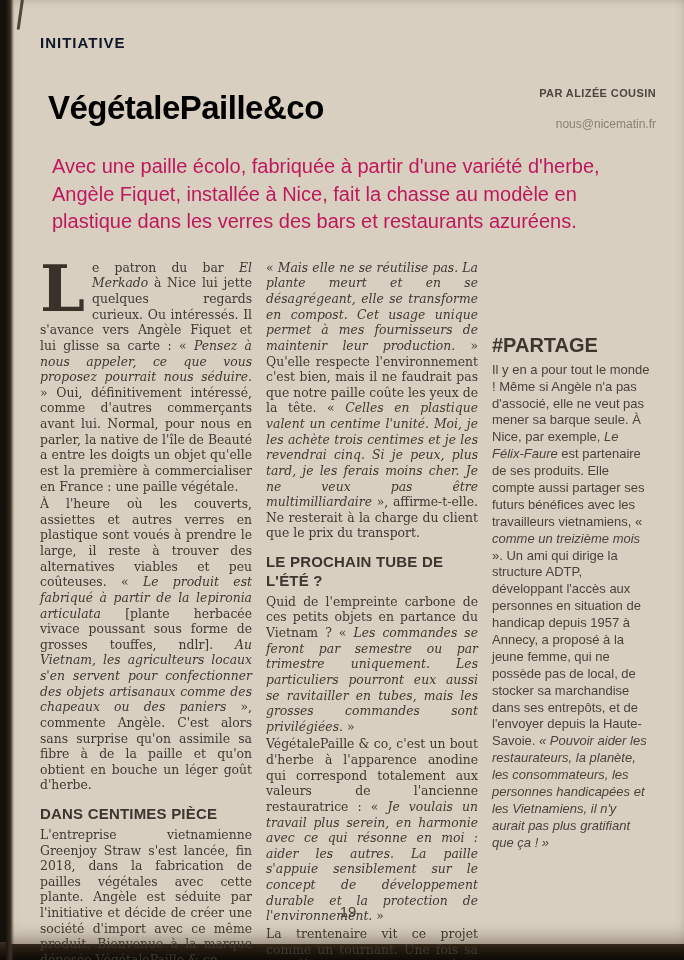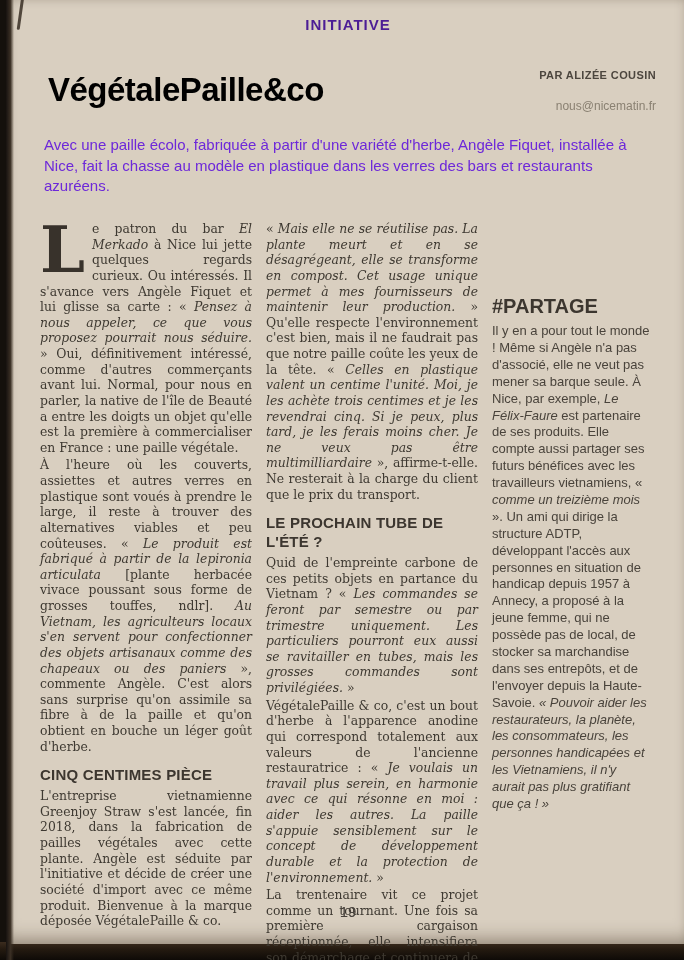--- a/index.html
+++ b/index.html
@@ -27,36 +27,36 @@
     position:absolute;left:0;bottom:0;width:100%;height:18px;
     background:linear-gradient(180deg,#3b2c1e 0%, #241a10 40%, #0e0a07 100%);
   }
   .corner-mark{
     position:absolute;left:9px;top:-4px;width:3px;height:34px;
     background:#2e241a;transform:rotate(8deg);opacity:.8;border-radius:2px;
   }
   .content{position:absolute;left:30px;top:0;width:616px;height:100%;}
 
   .kicker{
-    margin-top:16px;text-align:center;
-    color:#4c1d95;font-weight:bold;font-size:15px;letter-spacing:1px;
+    margin-top:34px;text-align:left;
+    color:#0f172a;font-weight:bold;font-size:15px;letter-spacing:1px;
   }
   .titlerow{display:flex;justify-content:space-between;align-items:flex-end;margin-top:30px;}
   .brand{
     margin:8px;font-size:33px;font-weight:bold;color:#000000;letter-spacing:-0.5px;
   }
   .byline{text-align:right;padding-bottom:4px;}
   .byline-name{font-size:11px;font-weight:bold;color:#4c463e;letter-spacing:0.4px;}
   .byline-email{font-size:12px;color:#8a8172;margin-top:18px;}
   .headline{
     margin:10px 0 0 0;font-size:47px;line-height:1.0;font-weight:300;
     color:#514b43;letter-spacing:0.5px;
   }
   .deck{
-    margin:18px 0 0 4px;font-size:15px;line-height:1.38;color:#6d28d9;max-width:600px;
+    margin:18px 0 0 12px;font-size:20px;line-height:1.38;color:#be185d;max-width:600px;
   }
 
   .cols{display:flex;margin-top:24px;column-gap:14px;}
   .col{color:#3e3931;}
   .col-1,.col-2{
     width:212px;flex:0 0 212px;
     font-family:"DejaVu Serif","Liberation Serif",serif;
     font-size:12.4px;line-height:1.26;text-align:justify;
   }
   .col-3{
@@ -102,21 +102,21 @@
       </div>
 
 
       <p class="deck">Avec une paille écolo, fabriquée à partir d'une variété d'herbe, Angèle Fiquet, installée à Nice, fait la chasse au modèle en plastique dans les verres des bars et restaurants azuréens.</p>
 
       <div class="cols">
 
         <div class="col col-1">
           <p><span class="dropcap">L</span><span><span>e patron du bar </span><em>El Merkado</em><span> à Nice lui jette quelques regards curieux. Ou intéressés. Il s'avance vers Angèle Fiquet et lui glisse sa carte : « </span><em>Pensez à nous appeler, ce que vous proposez pourrait nous séduire.</em><span> » Oui, définitivement intéressé, comme d'autres commerçants avant lui. Normal, pour nous en parler, la native de l'île de Beauté a entre les doigts un objet qu'elle est la première à commercialiser en France : une paille végétale.</span></span></p>
           <p><span>À l'heure où les couverts, assiettes et autres verres en plastique sont voués à prendre le large, il reste à trouver des alternatives viables et peu coûteuses. « </span><em>Le produit est fabriqué à partir de la lepironia articulata</em><span> [plante herbacée vivace poussant sous forme de grosses touffes, ndlr]. </span><em>Au Vietnam, les agriculteurs locaux s'en servent pour confectionner des objets artisanaux comme des chapeaux ou des paniers</em><span> », commente Angèle. C'est alors sans surprise qu'on assimile sa fibre à de la paille et qu'on obtient en bouche un léger goût d'herbe.</span></p>
-          <h3 class="subhead">CINQ CENTIMES PIÈCE</h3>
+          <h3 class="subhead">DANS CENTIMES PIÈCE</h3>
           <p><span>L'entreprise vietnamienne Greenjoy Straw s'est lancée, fin 2018, dans la fabrication de pailles végétales avec cette plante. Angèle est séduite par l'initiative et décide de créer une société d'import avec ce même produit. Bienvenue à la marque déposée VégétalePaille &amp; co.</span></p>
 
         </div>
 
         <div class="col col-2">
           <p><span>« </span><em>Mais elle ne se réutilise pas. La plante meurt et en se désagrégeant, elle se transforme en compost. Cet usage unique permet à mes fournisseurs de maintenir leur production.</em><span> » Qu'elle respecte l'environnement c'est bien, mais il ne faudrait pas que notre paille coûte les yeux de la tête. « </span><em>Celles en plastique valent un centime l'unité. Moi, je les achète trois centimes et je les revendrai cinq. Si je peux, plus tard, je les ferais moins cher. Je ne veux pas être multimilliardaire</em><span> », affirme-t-elle. Ne resterait à la charge du client que le prix du transport.</span></p>
           <h3 class="subhead">LE PROCHAIN TUBE DE L'ÉTÉ ?</h3>
           <p><span>Quid de l'empreinte carbone de ces petits objets en partance du Vietnam ? « </span><em>Les commandes se feront par semestre ou par trimestre uniquement. Les particuliers pourront eux aussi se ravitailler en tubes, mais les grosses commandes sont privilégiées.</em><span> »</span></p>
           <p><span>VégétalePaille &amp; co, c'est un bout d'herbe à l'apparence anodine qui correspond totalement aux valeurs de l'ancienne restauratrice : « </span><em>Je voulais un travail plus serein, en harmonie avec ce qui résonne en moi : aider les autres. La paille s'appuie sensiblement sur le concept de développement durable et la protection de l'environnement.</em><span> »</span></p>
           <p><span>La trentenaire vit ce projet comme un tournant. Une fois sa première cargaison réceptionnée, elle intensifiera son démarchage et continuera de titiller la curiosité des restaurateurs, qui pourraient bien adopter ce produit dès cet été.</span></p>

